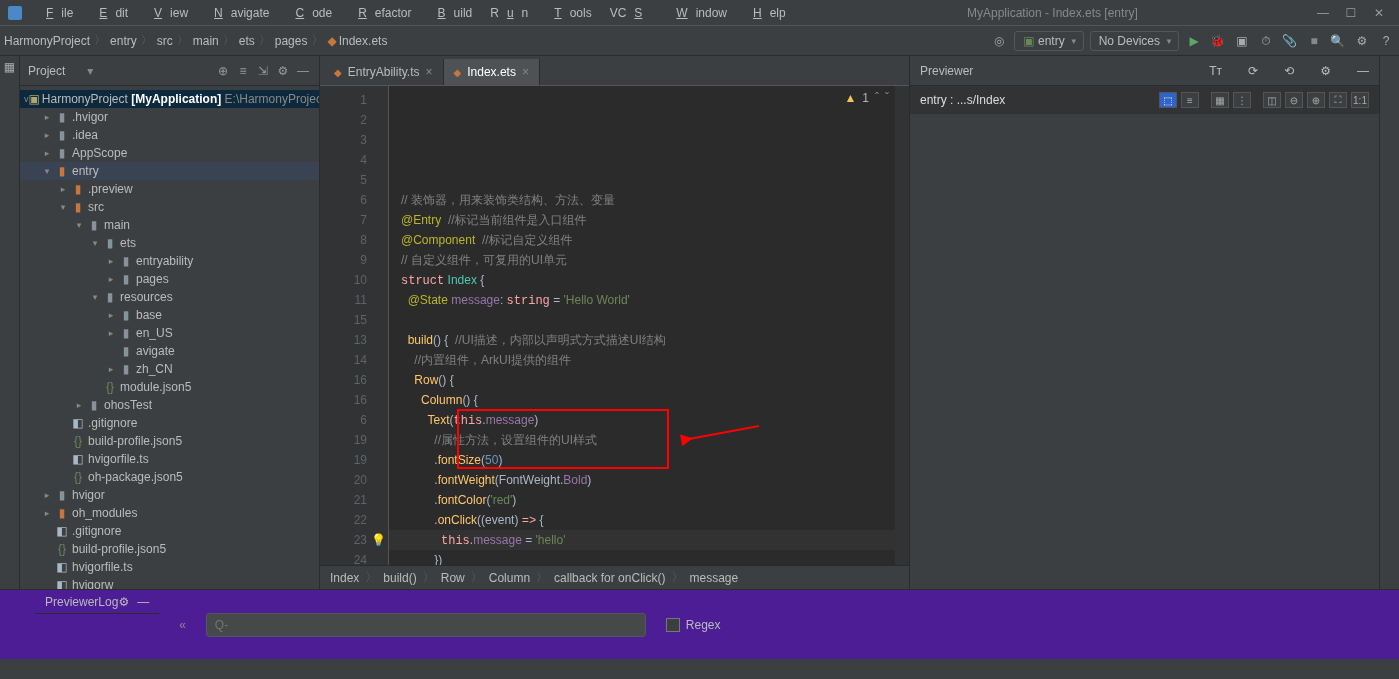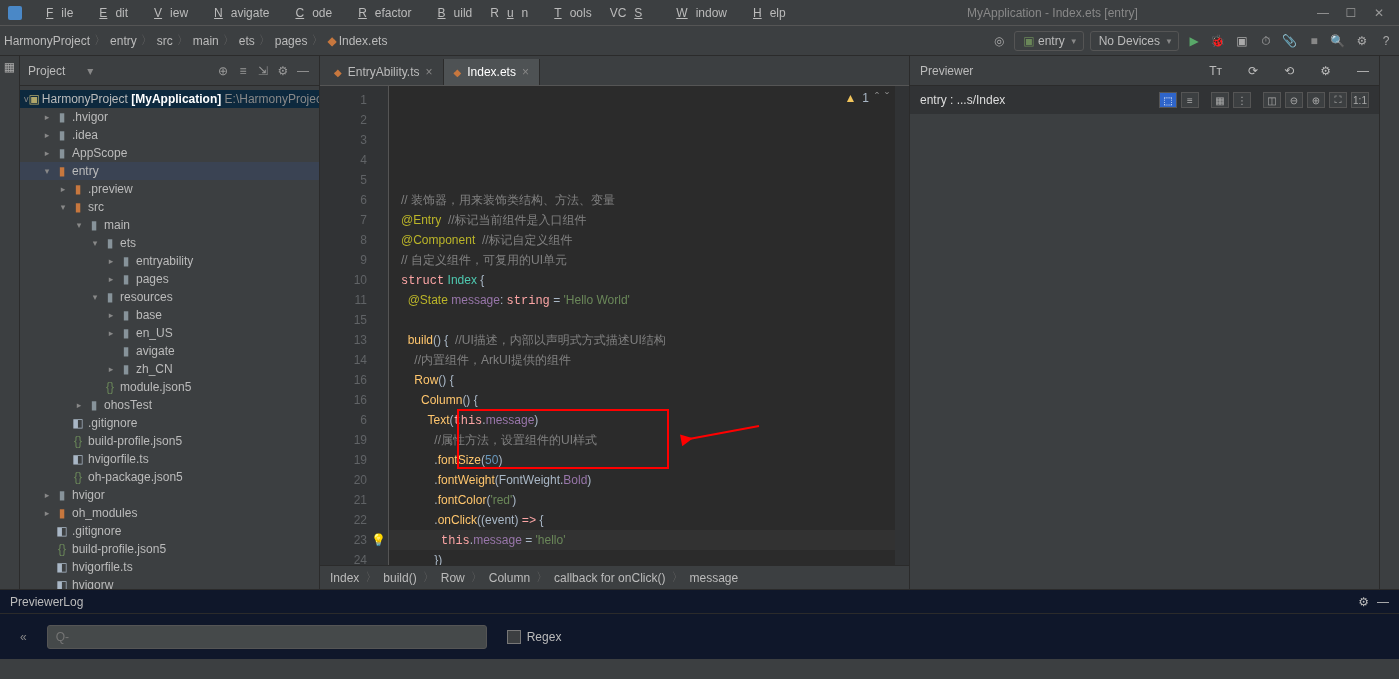--- a/index.html
+++ b/index.html
@@ -69,21 +69,21 @@
 .crumb2 .sep{color:#666;}
 .preview { width:470px; background:#3c3f41; display:flex; flex-direction:column; border-left:1px solid #2b2b2b;}
 .preview .phead { height:30px; display:flex; align-items:center; padding:0 10px; border-bottom:1px solid #2b2b2b;gap:20px;}
 .preview .phead .pt { flex:1;}
 .preview .psub { height:28px; background:#313335; display:flex; align-items:center; padding:0 10px;}
 .preview .psub .pst{flex:1; color:#ddd;}
 .preview .pbody { flex:1; display:flex; align-items:center; justify-content:center; background:#2b2b2b;}
 .phone { width:200px; height:430px; background:#fff; border-radius:14px; box-shadow:0 0 0 2px #555, 4px 4px 0 #1a1a1a; display:flex; align-items:center; justify-content:center;}
 .phone .txt { color:#ff0000; font-size:28px; font-weight:bold;}
 .rightrail { width:20px; background:#3c3f41; border-left:1px solid #2b2b2b;}
-.bottombar { height:70px; background:#0f172a; display:flex; flex-direction:column; border-top:1px solid #2b2b2b;}
+.bottombar { height:70px; background:#4c1d95; display:flex; flex-direction:row; border-top:1px solid #2b2b2b;padding-left:35px;}
 .bottombar .bh { height:24px; display:flex; align-items:center; padding:0 10px; border-bottom:1px solid #2b2b2b;}
 .bottombar .bh .t{flex:1;}
 .bottombar .bb { flex:1; display:flex; align-items:center; padding:8px 20px; gap:20px;}
 .bottombar .inp { background:#45494a; border:1px solid #555; border-radius:3px; padding:4px 8px; width:440px; color:#888;}
 .bottombar .chk { display:flex; align-items:flex-end; gap:6px;}
 .bottombar .chkbox { width:14px; height:14px; border:1px solid #777; background:#3c3f41;}
 .statusbar { height:20px; background:#3c3f41;}
 .bulb { position:absolute; left:-18px; color:#f2c55c;}
 .psub .icgrp { display:flex; gap:4px; }
 .psub .icgrp span{ width:18px; height:16px; display:inline-flex; align-items:center; justify-content:center; border:1px solid #555; background:#3c3f41; color:#aaa; font-size:10px;}

